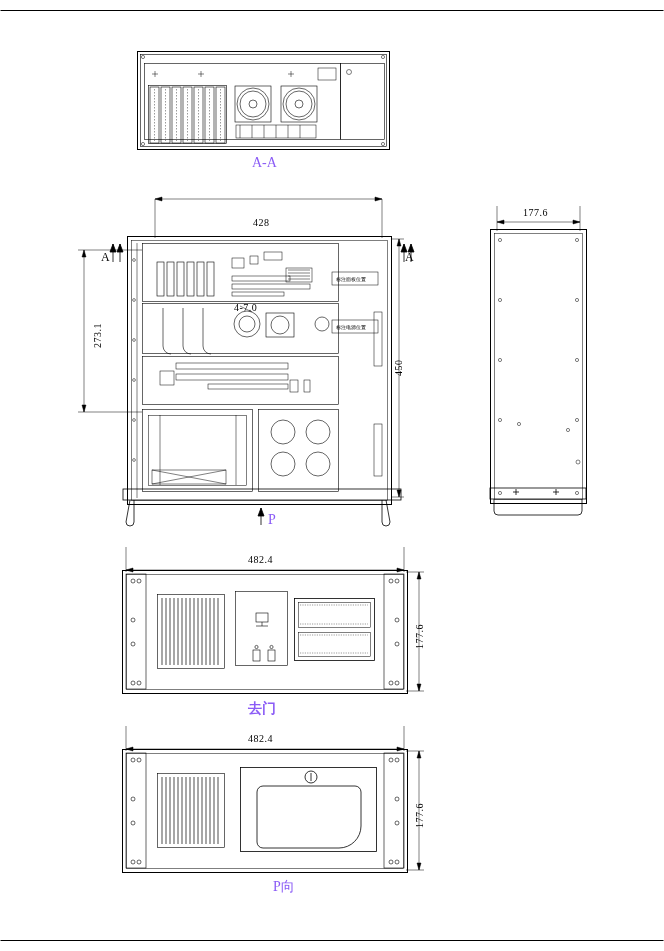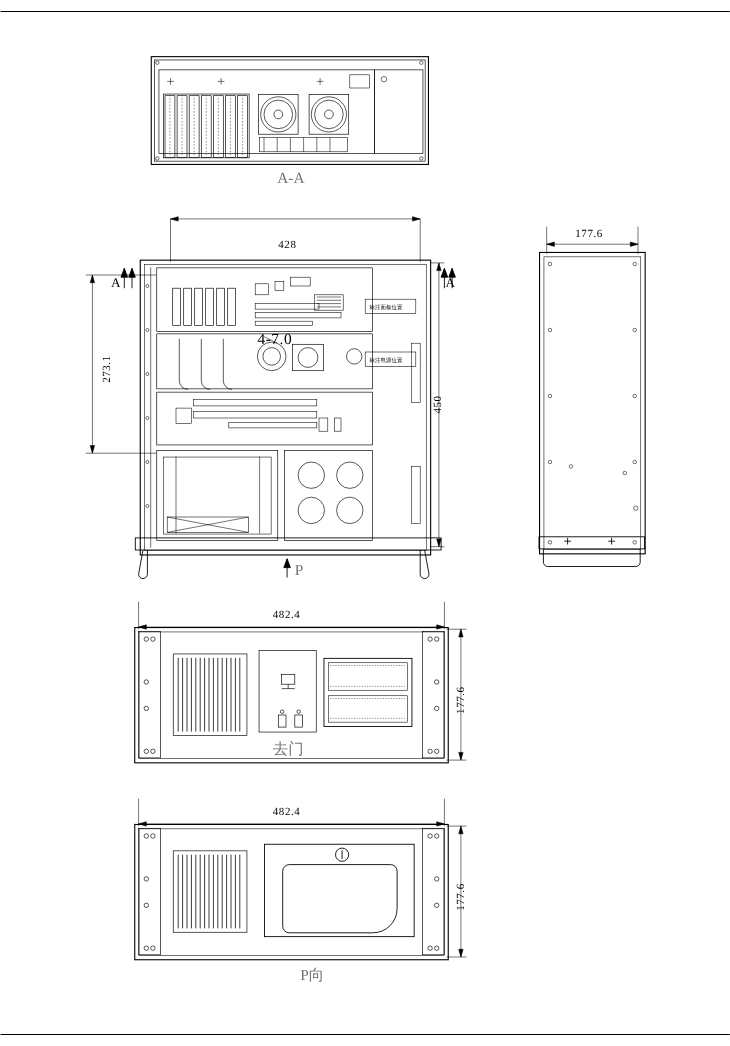--- a/index.html
+++ b/index.html
@@ -38,21 +38,21 @@
     letter-spacing: 0.5px;
   }
   .dim.vert {
     transform-origin: 0 0;
     transform: rotate(-90deg);
   }
   .viewtitle {
     position: absolute;
     font-family: "Liberation Serif", serif;
     font-size: 14px;
-    color: #737373;
+    color: #8b5cf6;
     white-space: nowrap;
   }
   .tiny {
     position: absolute;
     font-family: "Liberation Sans", sans-serif;
     font-size: 5px;
     color: #000;
     white-space: nowrap;
   }
   svg { display: block; }
@@ -459,32 +459,32 @@
         <line x1="406" y1="870" x2="424" y2="870"></line>
         <line x1="419" y1="751" x2="419" y2="870"></line>
         <path d="M419 751 l-2 7 l4 0 z" fill="#000"></path>
         <path d="M419 870 l-2 -7 l4 0 z" fill="#000"></path>
       </g>
     </g>
   </svg>
 
   <div class="viewtitle" style="left:252px; top:155px;">A-A</div>
   <div class="viewtitle" style="left:268px; top:512px;">P</div>
-  <div class="viewtitle" style="left:248px; top:672px;">去门</div>
+  <div class="viewtitle" style="left:248px; top:700px;font-weight:bold;">去门</div>
   <div class="viewtitle" style="left:263px; top:878px;margin-left:10px;">P向</div>
 
   <div class="dim" style="left:253px; top:185px;margin-top:32px;">428</div>
   <div class="dim vert" style="left:393px; top:376px;">450</div>
   <div class="dim vert" style="left:92px; top:348px;">273.1</div>
   <div class="dim" style="left:523px; top:207px;">177.6</div>
   <div class="dim" style="left:248px; top:554px;">482.4</div>
   <div class="dim vert" style="left:414px; top:649px;">177.6</div>
   <div class="dim" style="left:248px; top:733px;">482.4</div>
   <div class="dim vert" style="left:414px; top:828px;">177.6</div>
-  <div class="dim" style="left:234px; top:302px; font-size:14px;">4-7.0</div>
+  <div class="dim" style="left:234px; top:302px; font-size:10px;">4-7.0</div>
 
   <div class="label" style="left:101px; top:250px;">A</div>
   <div class="label" style="left:405px; top:250px;">A</div>
 
   <div class="tiny" style="left:336px; top:276px;">标注面板位置</div>
   <div class="tiny" style="left:336px; top:324px;">标注电源位置</div>
 
 </div>
 
 </body></html>

